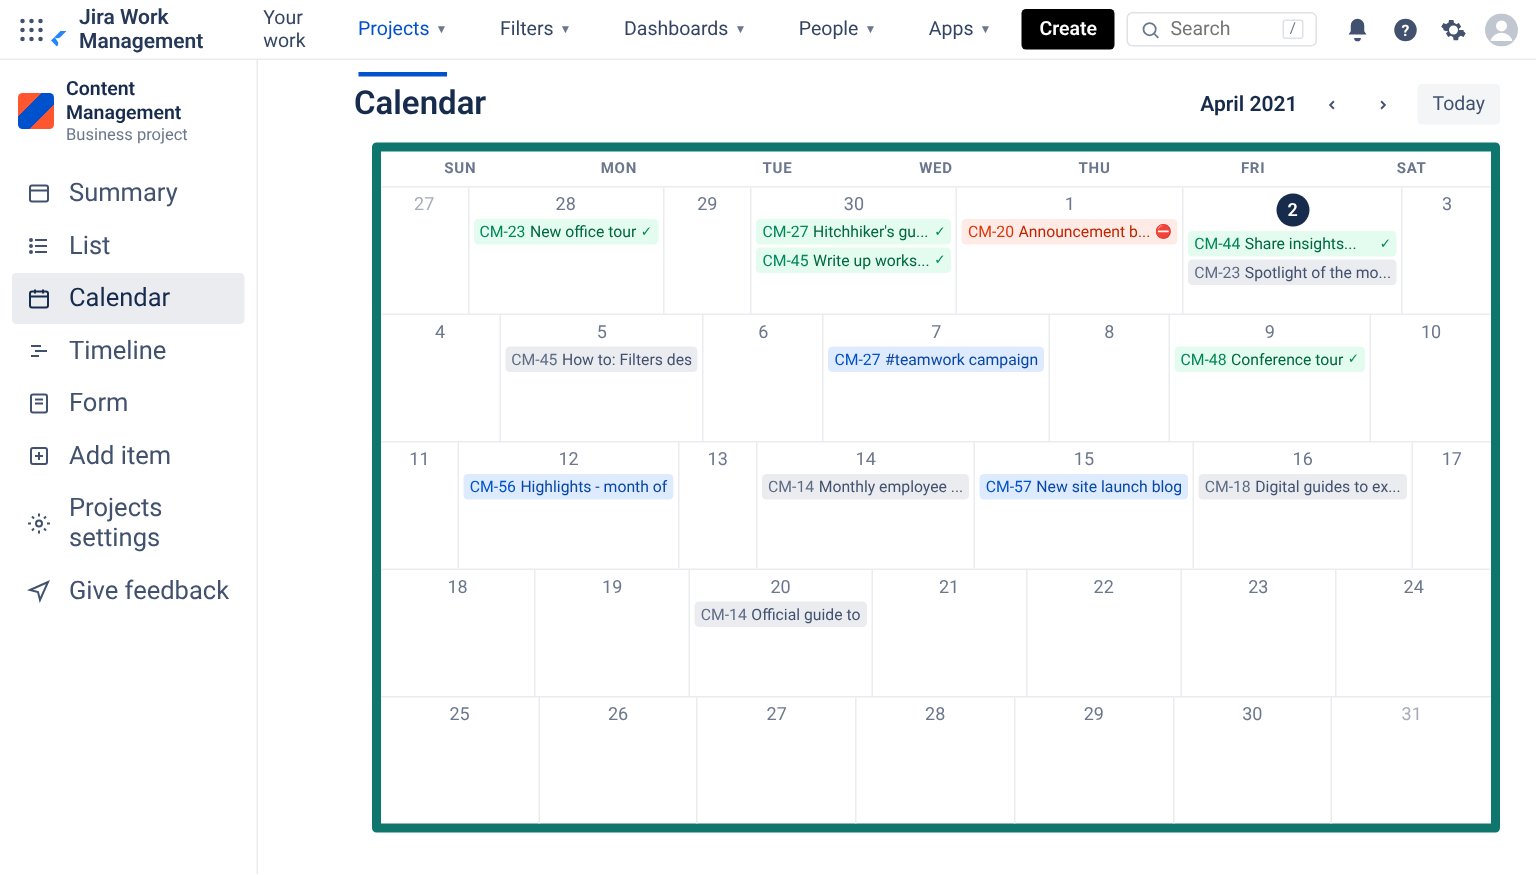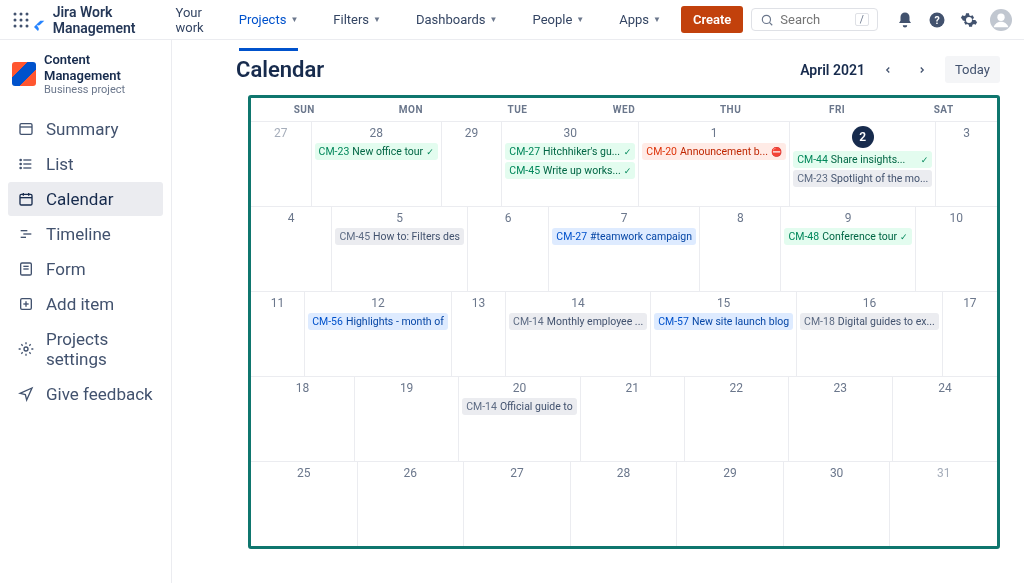--- a/index.html
+++ b/index.html
@@ -6,21 +6,21 @@
 body { width: 1024px; height: 583px; overflow: hidden; background: #fff; color: #172B4D; }
 .topbar { height: 40px; display: flex; align-items: center; padding: 0 12px; border-bottom: 1px solid #ebecf0; gap: 4px; }
 .app-switcher { width: 24px; height: 24px; display: flex; align-items: center; justify-content: center; cursor: pointer; }
 .logo { display: flex; align-items: flex-end; gap: 6px; margin-right: 8px; }
 .logo-text { font-size: 14px; font-weight: 600; color: #253858; }
 .nav-items { display: flex; gap: 19px; }
 .nav-item { padding: 6px 8px; font-size: 13px; color: #344563; cursor: pointer; display: flex; align-items: center; gap: 4px; border-radius: 3px; }
 .nav-item.active { color: #0052CC; position: relative; }
 .nav-item.active::after { content:""; position:absolute; bottom:-10px; left:8px; right:8px; height:3px; background:#0052CC; }
 .chevron { font-size: 8px; color: #6B778C; }
-.create-btn { background: #c2410c; color: #fff; border: none; padding: 6px 12px; font-size: 13px; font-weight: 600; border-radius: 3px; cursor: pointer; margin-left: 8px; }
+.create-btn { background: #000000; color: #fff; border: none; padding: 6px 12px; font-size: 13px; font-weight: 600; border-radius: 3px; cursor: pointer; margin-left: 8px; }
 .spacer { flex: 1; }
 .search-box { display: flex; align-items: center; border: 1px solid #DFE1E6; border-radius: 4px; padding: 3px 8px; width: 170px; gap: 6px; }
 .search-box input { border: none; outline: none; font-size: 13px; flex: 1; width: 100%; }
 .search-slash { border:1px solid #DFE1E6; border-radius:2px; padding:0 4px; font-size:10px; color:#6B778C; }
 .topbar-icons { display: flex; gap: 10px; margin-left: 12px; align-items: center; }
 .topbar-icon { width: 22px; height: 22px; color:#42526E; cursor:pointer; display:flex; align-items:center; justify-content:center; }
 .layout { display: flex; height: calc(100% - 40px); gap: 40px; }
 .sidebar { width: 172px; border-right: 1px solid #ebecf0; padding: 12px 8px; }
 .project-header { display: flex; gap: 8px; align-items: center; margin-bottom: 16px; padding: 0 4px; }
 .project-avatar { width: 24px; height: 24px; border-radius: 3px; background: linear-gradient(135deg,#FF5630 0%,#FF5630 33%,#0052CC 33%,#0052CC 66%,#FF5630 66%); flex-shrink:0; position:relative; }
@@ -30,21 +30,21 @@
 .side-item { display: flex; align-items: center; gap: 12px; padding: 7px 10px; font-size: 17px; color:#42526E; cursor:pointer; border-radius:3px; }
 .side-item.active { background:#EBECF0; color:#172B4D; }
 .side-icon { width:16px; height:16px; display:flex; align-items:center; justify-content:center; flex-shrink:0; }
 .main { flex:1; padding: 16px 24px; overflow:auto; }
 .main-header { display:flex; align-items:center; justify-content:space-between; margin-bottom: 12px; }
 .page-title { font-size: 22px; font-weight: 600; }
 .cal-controls { display:flex; align-items:center; gap:12px; }
 .month-label { font-size: 14px; font-weight: 600; }
 .nav-arrow { cursor:pointer; color:#42526E; padding:4px 6px; }
 .today-btn { background:#F4F5F7; border:none; padding:6px 10px; font-size:13px; border-radius:3px; cursor:pointer; color:#42526E; }
-.calendar { border:3px solid #0f766e; border-radius:3px;margin-left:12px; }
+.calendar { border:6px solid #0f766e; border-radius:3px;margin-left:12px; }
 .cal-head-row { display:grid; grid-template-columns: repeat(7,1fr); }
 .cal-head { text-align:center; font-size:10px; font-weight:700; color:#6B778C; padding:6px 0; letter-spacing:0.5px; }
 .cal-body { }
 .cal-row { display:grid; grid-template-columns: repeat(7,1fr); border-top:1px solid #ebecf0; min-height:85px; }
 .cal-cell { border-right:1px solid #ebecf0; padding:4px 3px; position:relative; }
 .cal-cell:last-child { border-right:none; }
 .day-num { text-align:center; font-size:12px; color:#6B778C; margin-bottom:3px; }
 .day-num.other { color:#A5ADBA; }
 .day-num.today span { background:#172B4D; color:#fff; border-radius:50%; width:22px; height:22px; display:inline-flex; align-items:center; justify-content:center; font-weight:600; }
 .event { font-size:10.5px; padding:2px 4px; border-radius:3px; margin-bottom:2px; display:flex; align-items:center; gap:3px; white-space:nowrap; overflow:hidden; cursor:pointer; }

